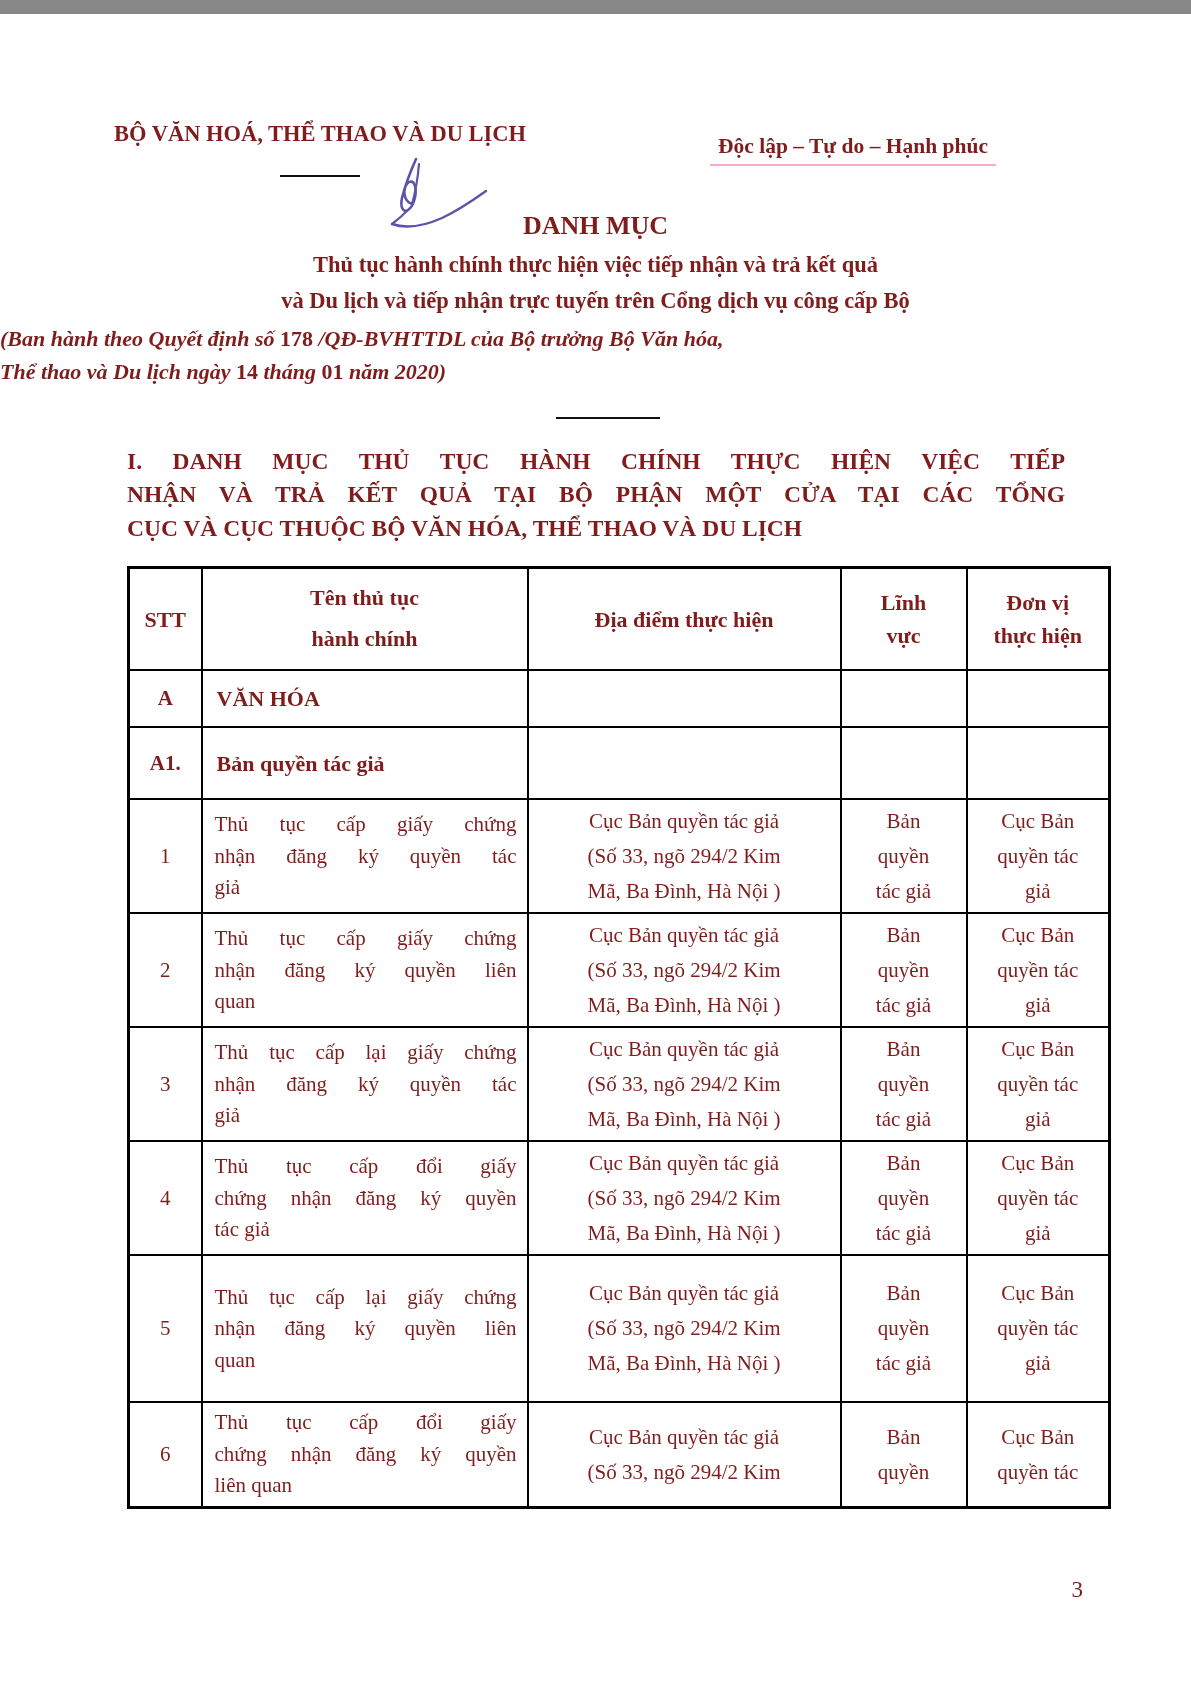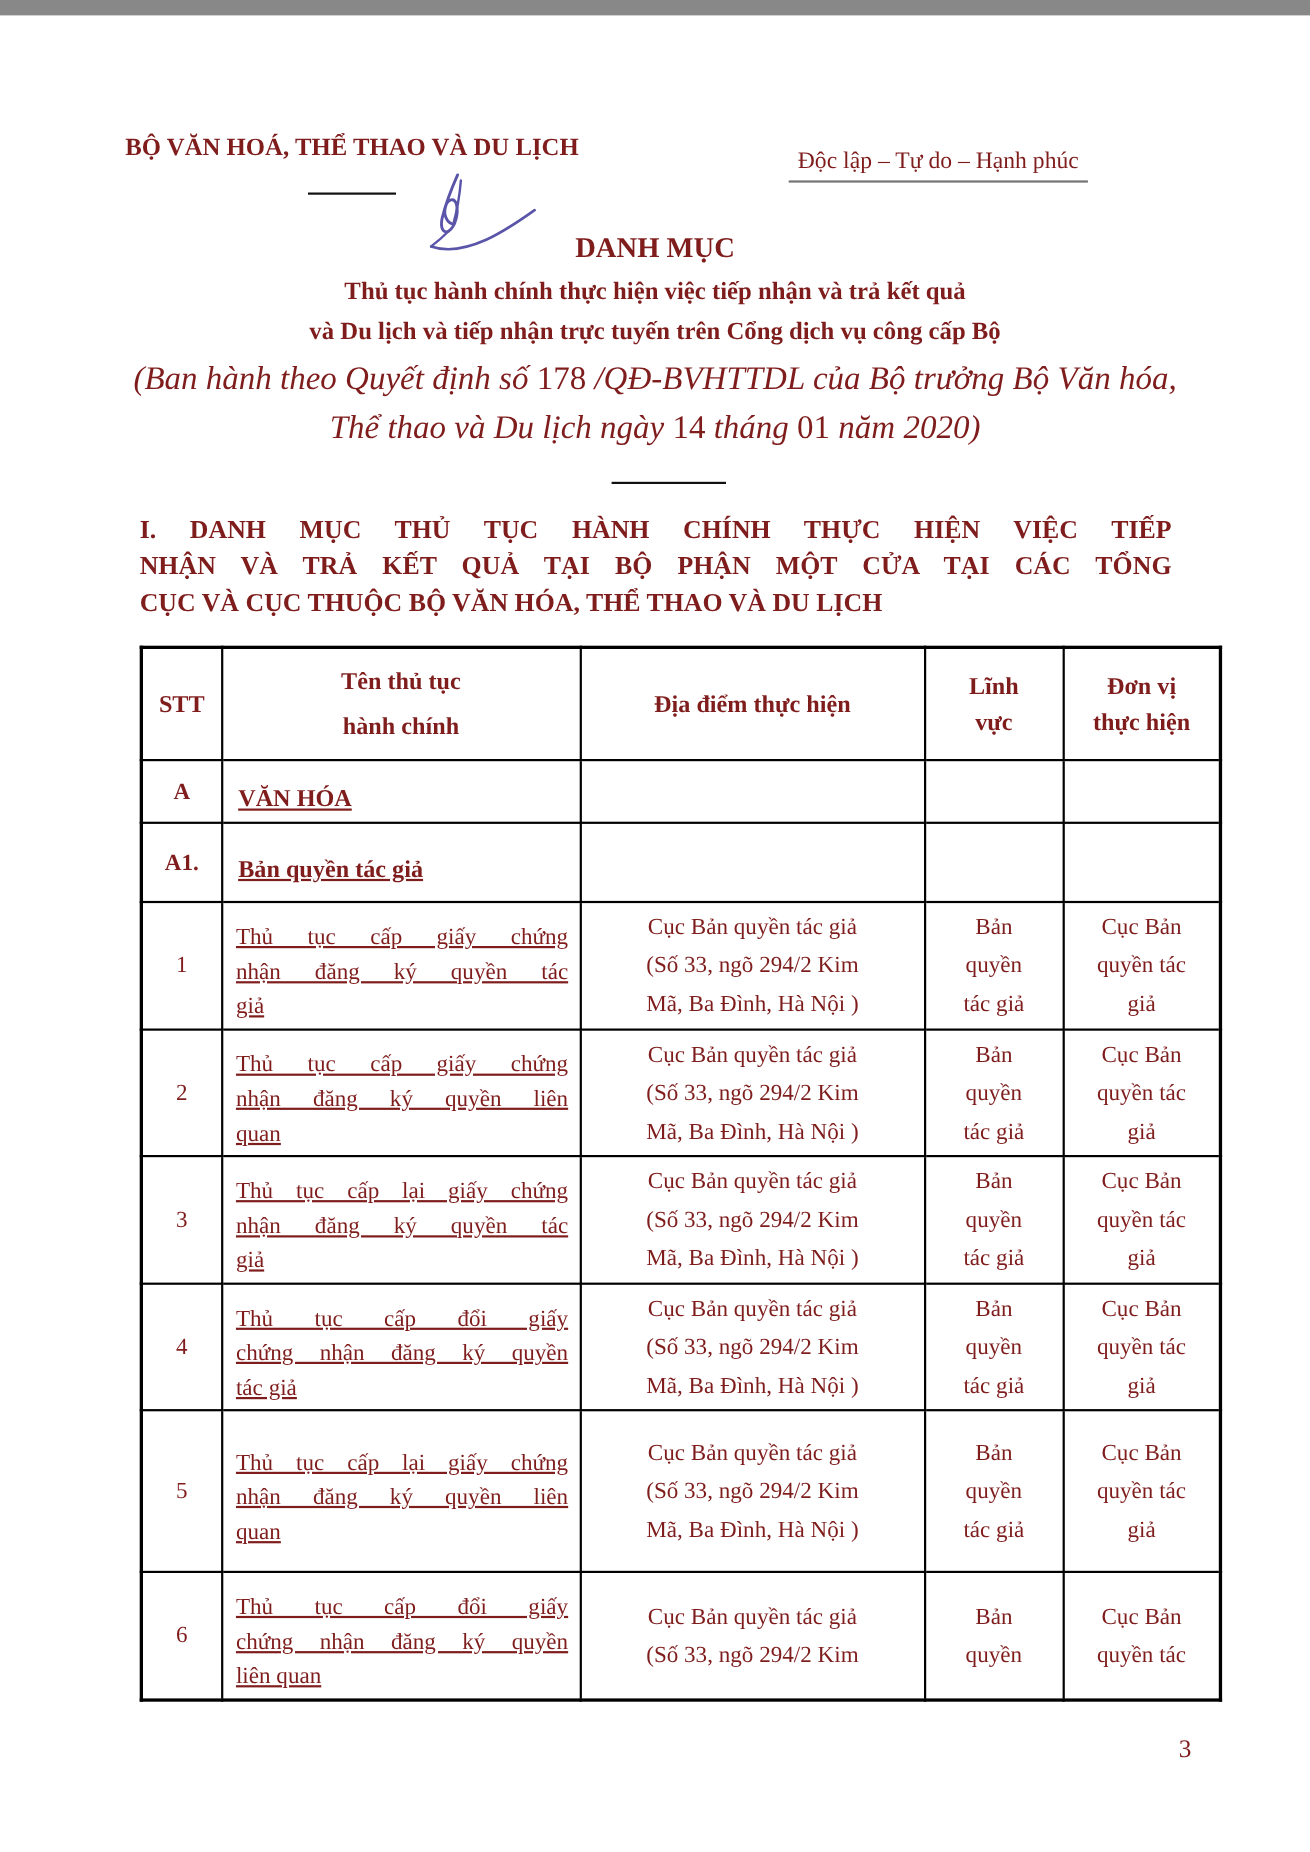--- a/index.html
+++ b/index.html
@@ -35,25 +35,25 @@
     margin: 27px auto 0;
   }
   .national-title {
     font-weight: bold;
     font-size: 22.5px;
     line-height: 1.25;
     white-space: nowrap;
   }
   .motto {
     display: inline-block;
-    font-weight: normal;
+    font-weight: bold;
     font-size: 21.5px;
     margin-top: 14px;
     padding: 0 8px 5px;
-    border-bottom: 2px solid #737373;
+    border-bottom: 2px solid #f9a8d4;
     white-space: nowrap;
   }
   .signature-svg {
     position: absolute;
     left: 372px;
     top: 138px;
     width: 122px;
     height: 92px;
   }
 
@@ -65,23 +65,23 @@
     margin-top: 34px;
   }
   .subtitles {
     text-align: center;
     font-weight: bold;
     font-size: 22.5px;
     margin-top: 9px;
   }
   .subtitles div { margin-top: 7px; line-height: 1.3; }
   .decree-note {
-    text-align: center;
-    font-size: 30px;
+    font-size: 22px;
     margin-top: 9px;
+    font-weight: bold;
   }
   .decree-note .note-line { margin-top: 5px; line-height: 1.3; }
   .it { font-style: italic; }
   .up { font-style: normal; }
   .mid-rule {
     width: 104px; height: 2px;
     background: #111;
     margin: 30px auto 0;
     transform: translateX(12px);
   }
@@ -109,21 +109,21 @@
   th {
     font-weight: bold;
     font-size: 22px;
     text-align: center;
     white-space: pre-line;
     line-height: 1.5;
     height: 103px;
   }
   th.th-name { line-height: 1.85; }
   td.cell-stt { text-align: center; padding: 2px; }
-  td.cell-name { text-align: left; padding: 15px 10px 4px 12px; line-height: 1.5; text-decoration: underline; }
+  td.cell-name { text-align: left; padding: 4px 10px 4px 12px; line-height: 1.5; }
   td.cell-loc, td.cell-field, td.cell-unit {
     text-align: center;
     white-space: pre-line;
     line-height: 1.67;
     padding: 2px 4px;
   }
   tr.row-section td { font-weight: bold; }
   tr.row-section td.cell-name { font-size: 22px; padding-left: 14px; }
   tr.h-a  { height: 57px; }
   tr.h-a1 { height: 72px; }

